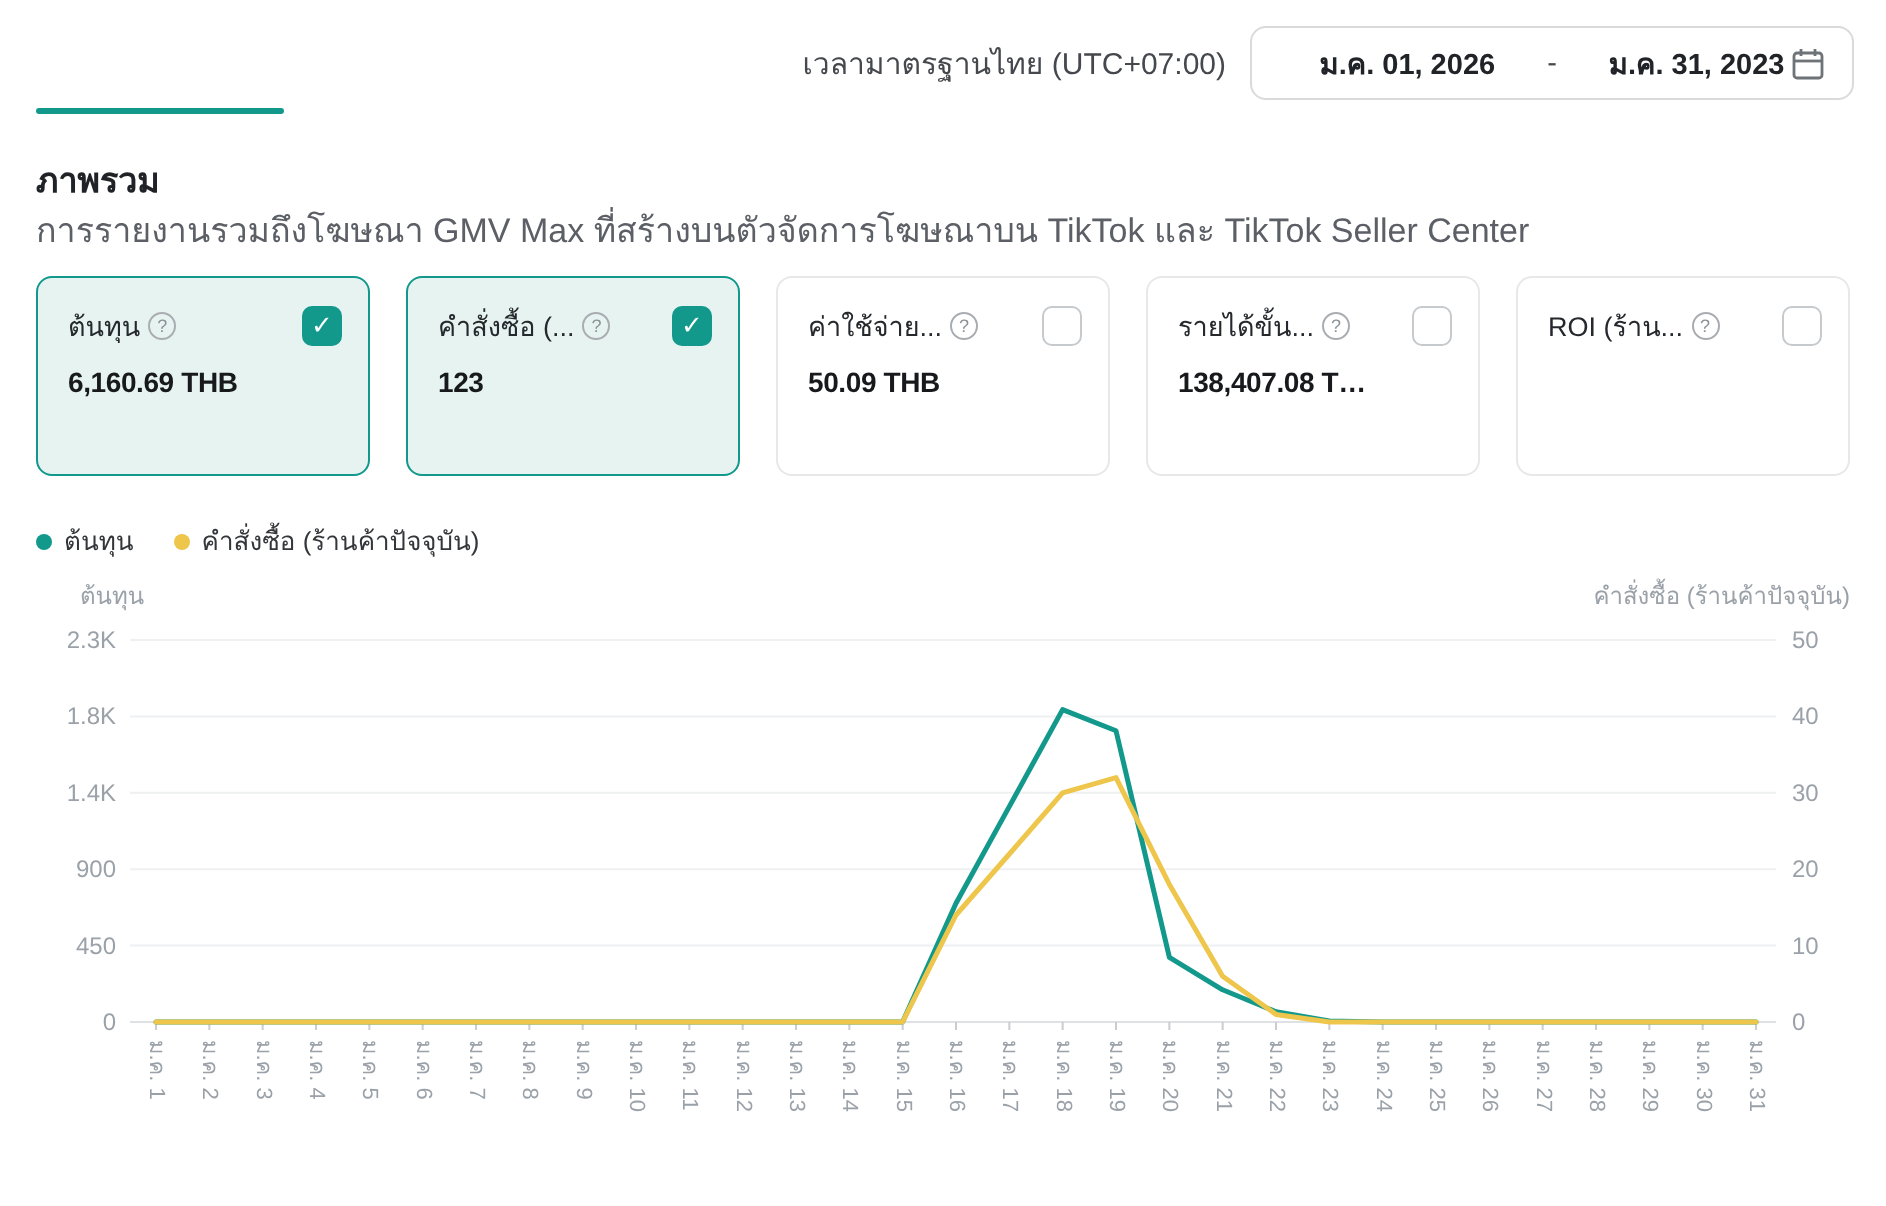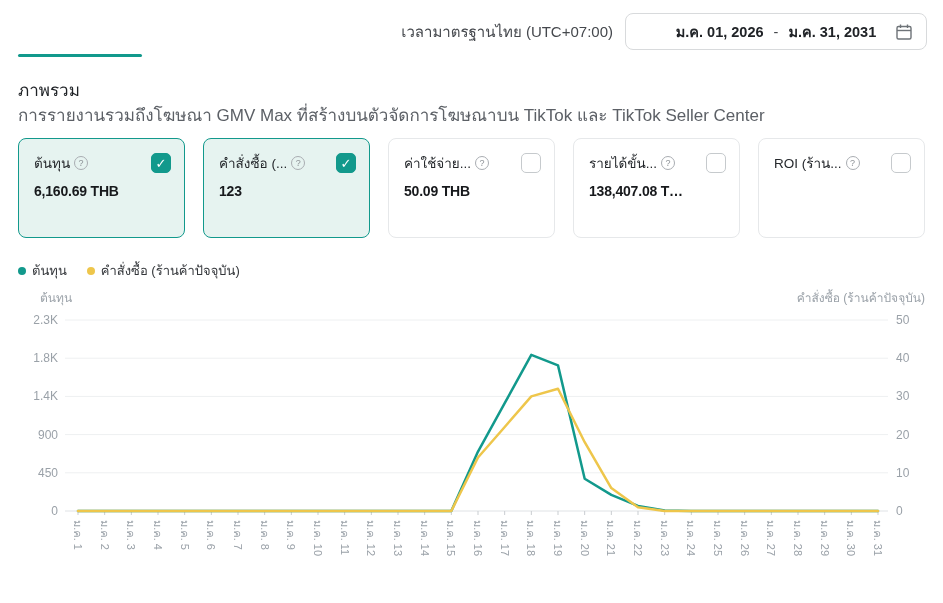--- a/index.html
+++ b/index.html
@@ -5,27 +5,27 @@
   * { margin:0; padding:0; box-sizing:border-box; }
   html,body { background:#fff; }
   body { font-family:"Liberation Sans","DejaVu Sans",sans-serif; }
   .page { position:relative; width:943px; height:603px; background:#fff; overflow:hidden;padding-left:20px; }
 
   
   .tab-indicator { position:absolute; left:18px; top:54px; width:124px; height:3px; background:#12998c; border-radius:2px; }
   .header-right { position:absolute; top:13px; right:16px; display:flex; align-items:center; gap:12px; }
   .tz-label { font-size:15px; color:#45484d; }
   .date-box { position:relative; width:302px; height:37px; border:1px solid #d8dadc; border-radius:8px;
-              display:flex; align-items:center; justify-content:center; gap:10px; cursor:pointer; background:#fff; }
+              display:flex; align-items:center; justify-content:center; gap:26px; cursor:pointer; background:#fff; }
   .date-box span { font-size:14.5px; font-weight:bold; color:#202327; }
   .date-box .sep { font-weight:normal; color:#45484d; }
   .cal-icon { position:absolute; right:13px; top:9px; width:18px; height:18px; }
 
   
-  .overview-title { position:absolute; left:18px; top:76px; font-size:17px; font-weight:normal; color:#1f2226; }
+  .overview-title { position:absolute; left:18px; top:76px; font-size:17px; font-weight:bold; color:#1f2226; }
   .overview-desc { position:absolute; left:18px; top:101px; font-size:17px; color:#5c6066; }
 
   
   .cards { position:absolute; left:18px; top:138px; display:flex; gap:18px; }
   .card { width:167px; height:100px; border:1px solid #e6e8ea; border-radius:8px; background:#fff;
           padding:13px 13px 0 15px; cursor:pointer; }
   .card.active { background:#e6f3f0; border-color:#12998c; }
   .card-head { display:flex; align-items:center; }
   .card-label { font-size:13.5px; color:#25282c; white-space:nowrap; overflow:hidden; }
   .help-icon { width:14px; height:14px; border:1px solid #a9adb2; border-radius:50%; margin-left:4px;
@@ -51,21 +51,21 @@
 <body>
 
 <div class="page">
 
   <div class="tab-indicator"></div>
   <div class="header-right">
     <div class="tz-label">เวลามาตรฐานไทย (UTC+07:00)</div>
     <div class="date-box">
       <span>ม.ค. 01, 2026</span>
       <span class="sep">-</span>
-      <span>ม.ค. 31, 2031</span>
+      <span>ม.ค. 31, 2023</span>
       <svg class="cal-icon" viewBox="0 0 18 18" fill="none" stroke="#6e7control3" stroke-width="1.4">
         <rect x="2" y="3.5" width="14" height="12.5" rx="1.5" stroke="#6e7378"></rect>
         <line x1="2" y1="7.5" x2="16" y2="7.5" stroke="#6e7378"></line>
         <line x1="5.5" y1="1.5" x2="5.5" y2="5" stroke="#6e7378"></line>
         <line x1="12.5" y1="1.5" x2="12.5" y2="5" stroke="#6e7378"></line>
       </svg>
     </div>
   </div>
 
   <div class="overview-title">ภาพรวม</div>

